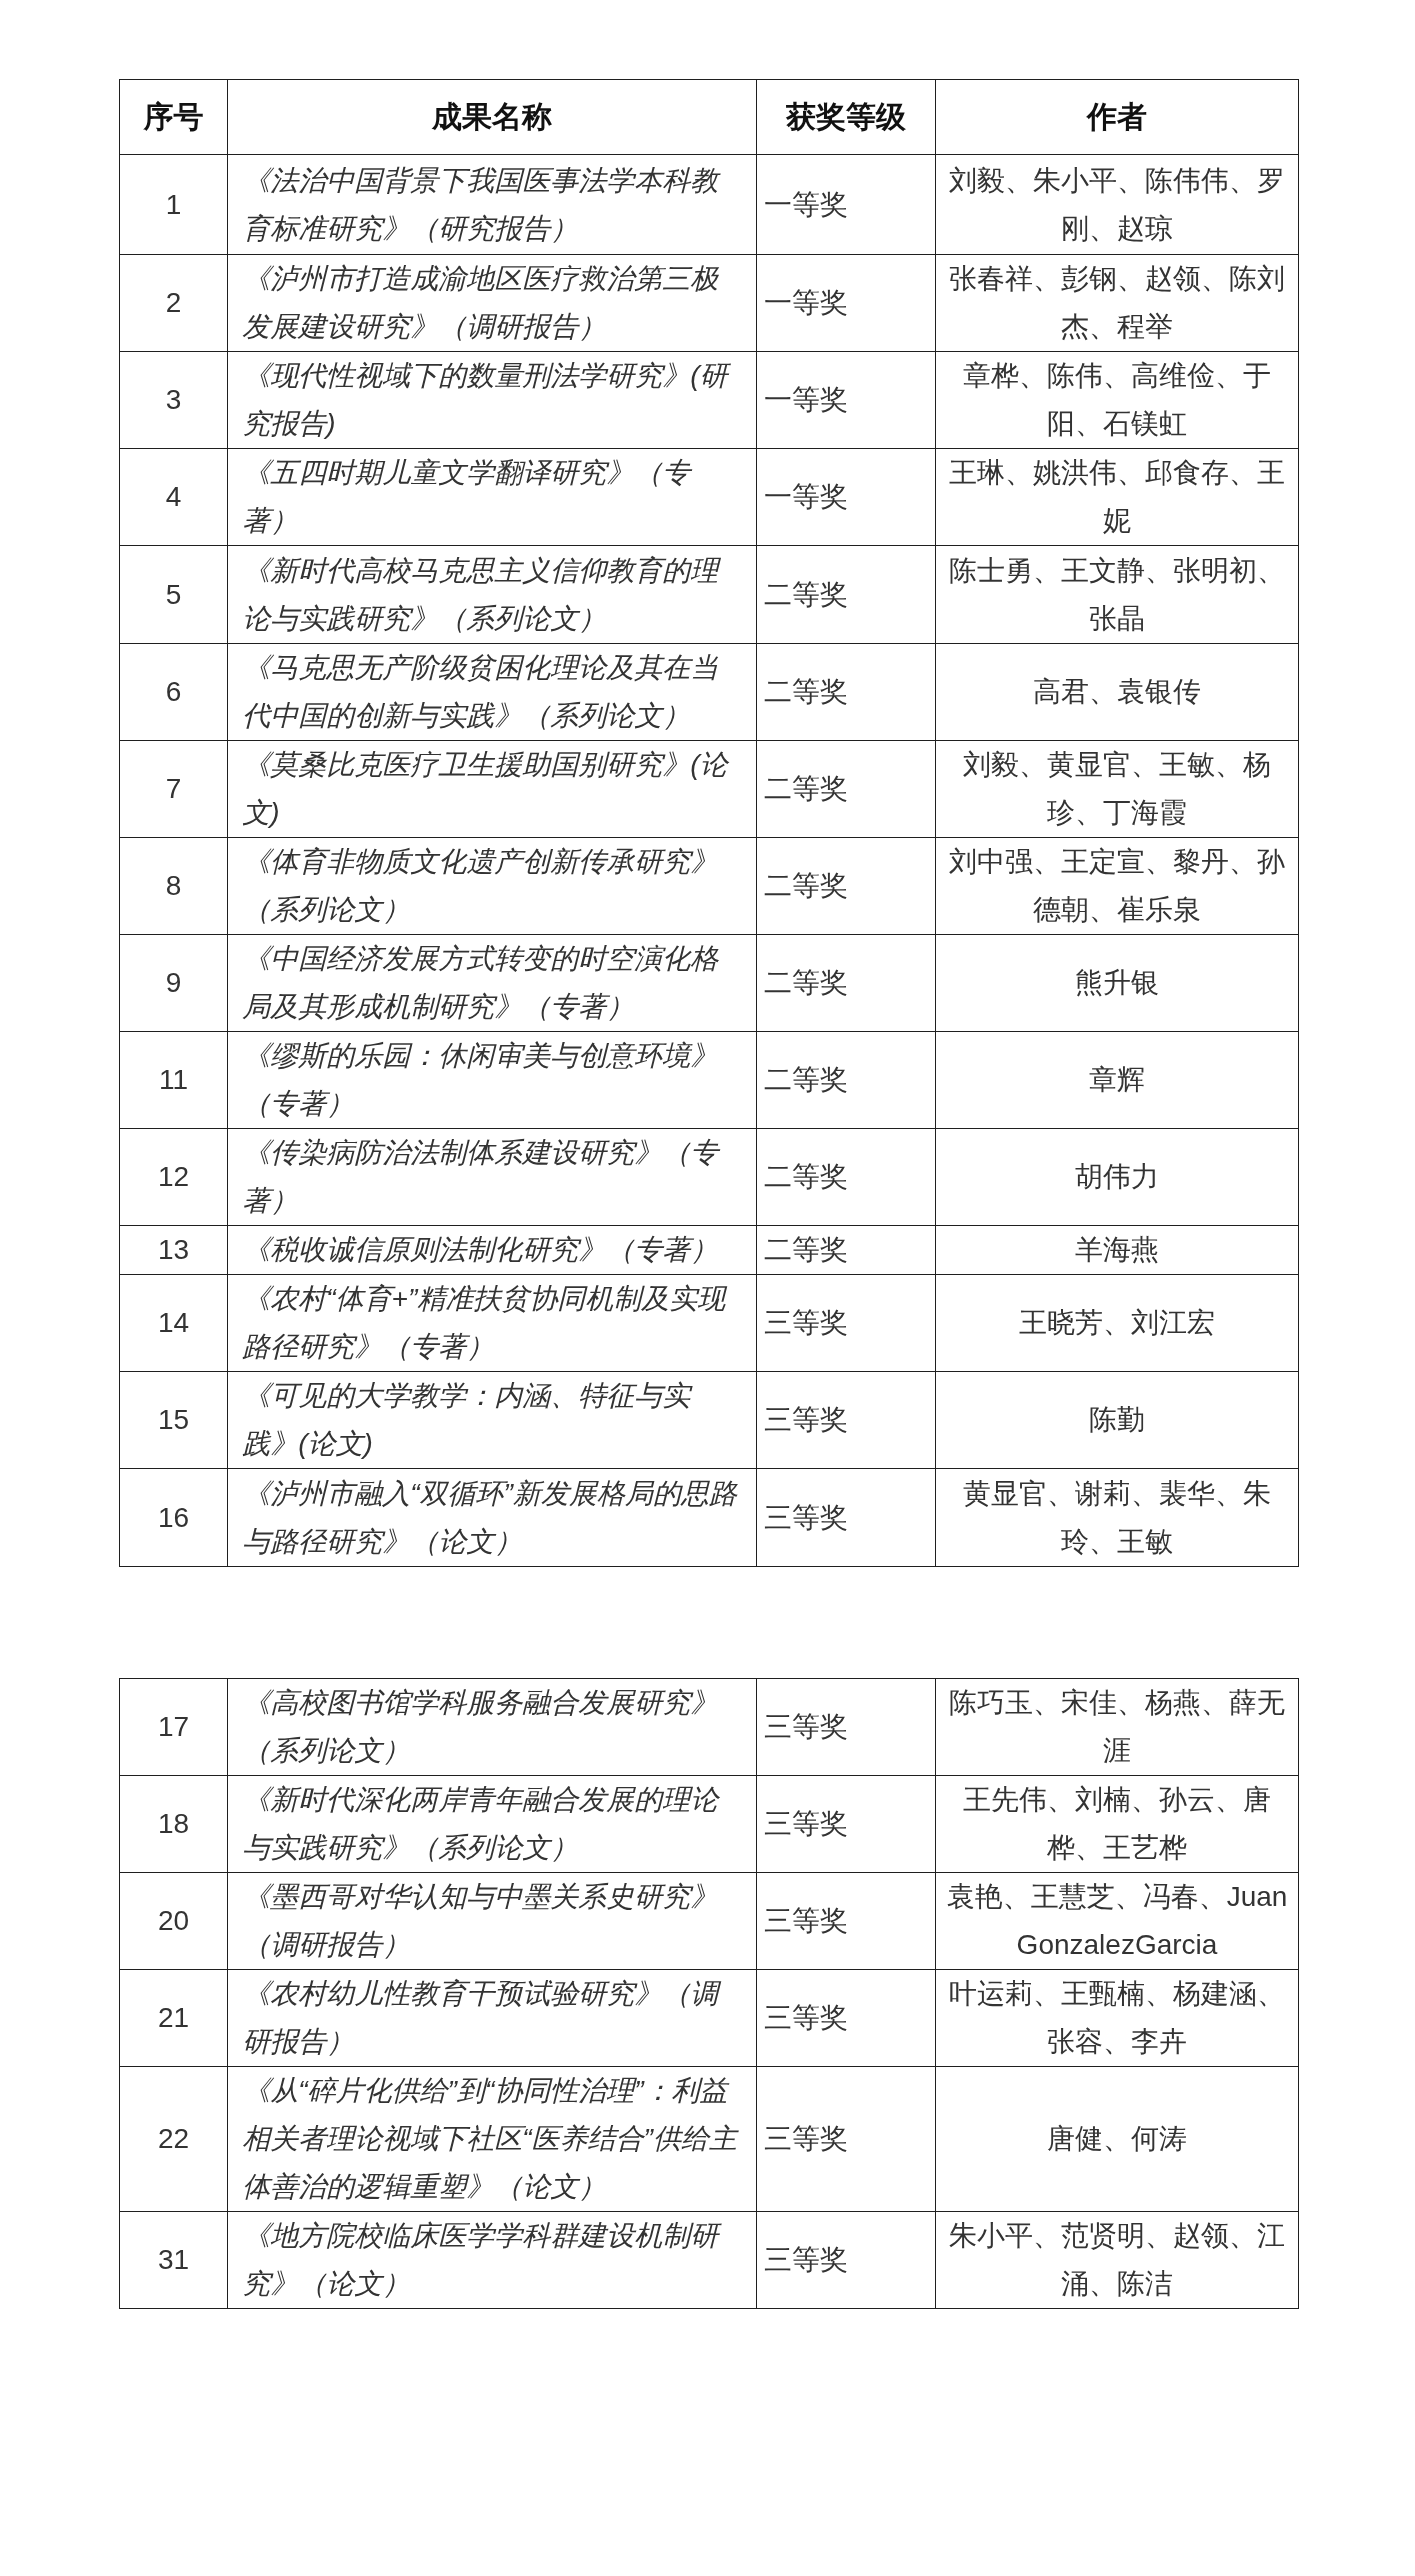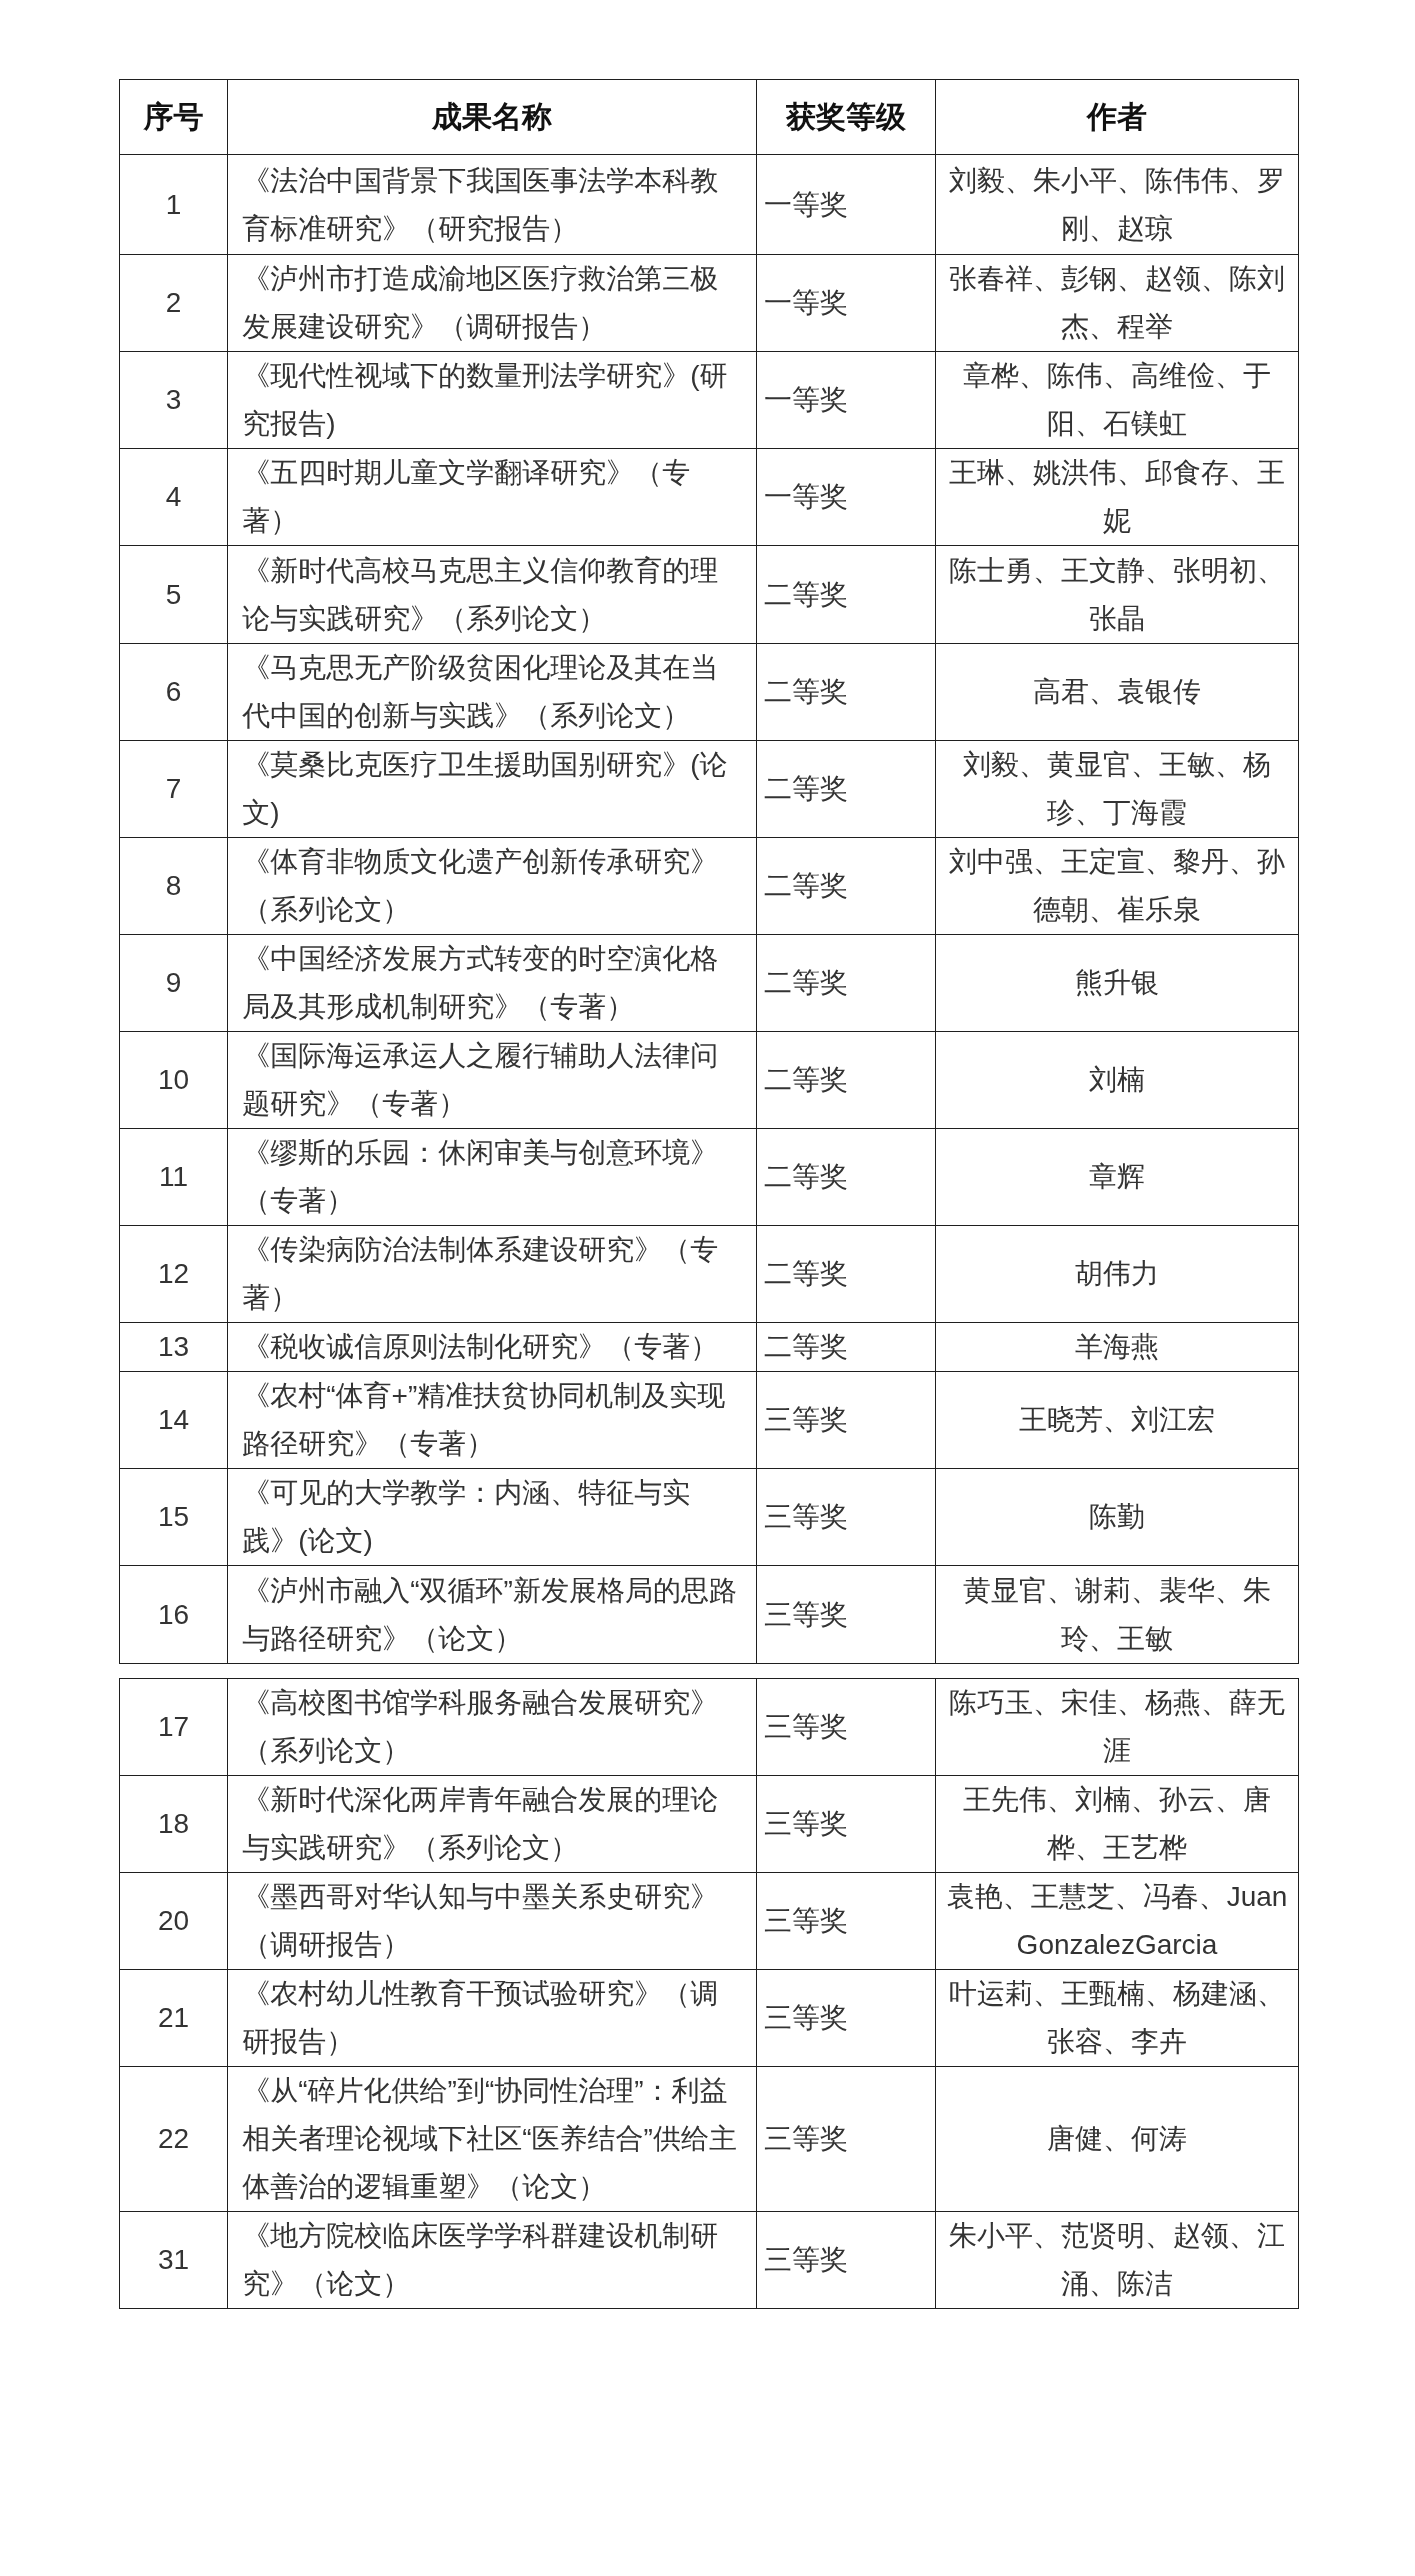--- a/index.html
+++ b/index.html
@@ -43,21 +43,21 @@
     padding:0 5.4px;
     line-height:1.2;
   }
   .awards-table td{
     font-size:28px;
     line-height:48px;
     color:#333333;
     padding:0 7.1px;
   }
   td.c-no{text-align:center;}
-  td.c-title{text-align:left;padding:0 14.3px;}
+  td.c-title{text-align:left;padding:0 14.3px;font-style:italic;}
   td.c-award{text-align:left;}
   td.c-authors{text-align:center;padding:0 9px;}
 </style>
 </head>
 <body>
 
 <div class="page">
 
   <table class="awards-table" id="awards-table-1">
     <colgroup>
@@ -122,26 +122,20 @@
           <td class="c-title">《体育非物质文化遗产创新传承研究》（系列论文）</td>
           <td class="c-award">二等奖</td>
           <td class="c-authors">刘中强、王定宣、黎丹、孙德朝、崔乐泉</td>
         </tr>
         <tr style="height: 96px;">
           <td class="c-no">9</td>
           <td class="c-title">《中国经济发展方式转变的时空演化格局及其形成机制研究》（专著）</td>
           <td class="c-award">二等奖</td>
           <td class="c-authors">熊升银</td>
         </tr>
-        <tr style="height: 97px;">
-          <td class="c-no">10</td>
-          <td class="c-title">《国际海运承运人之履行辅助人法律问题研究》（专著）</td>
-          <td class="c-award">二等奖</td>
-          <td class="c-authors">刘楠</td>
-        </tr>
         <tr style="height: 96px;">
           <td class="c-no">11</td>
           <td class="c-title">《缪斯的乐园：休闲审美与创意环境》（专著）</td>
           <td class="c-award">二等奖</td>
           <td class="c-authors">章辉</td>
         </tr>
         <tr style="height: 96px;">
           <td class="c-no">12</td>
           <td class="c-title">《传染病防治法制体系建设研究》（专著）</td>
           <td class="c-award">二等奖</td>

